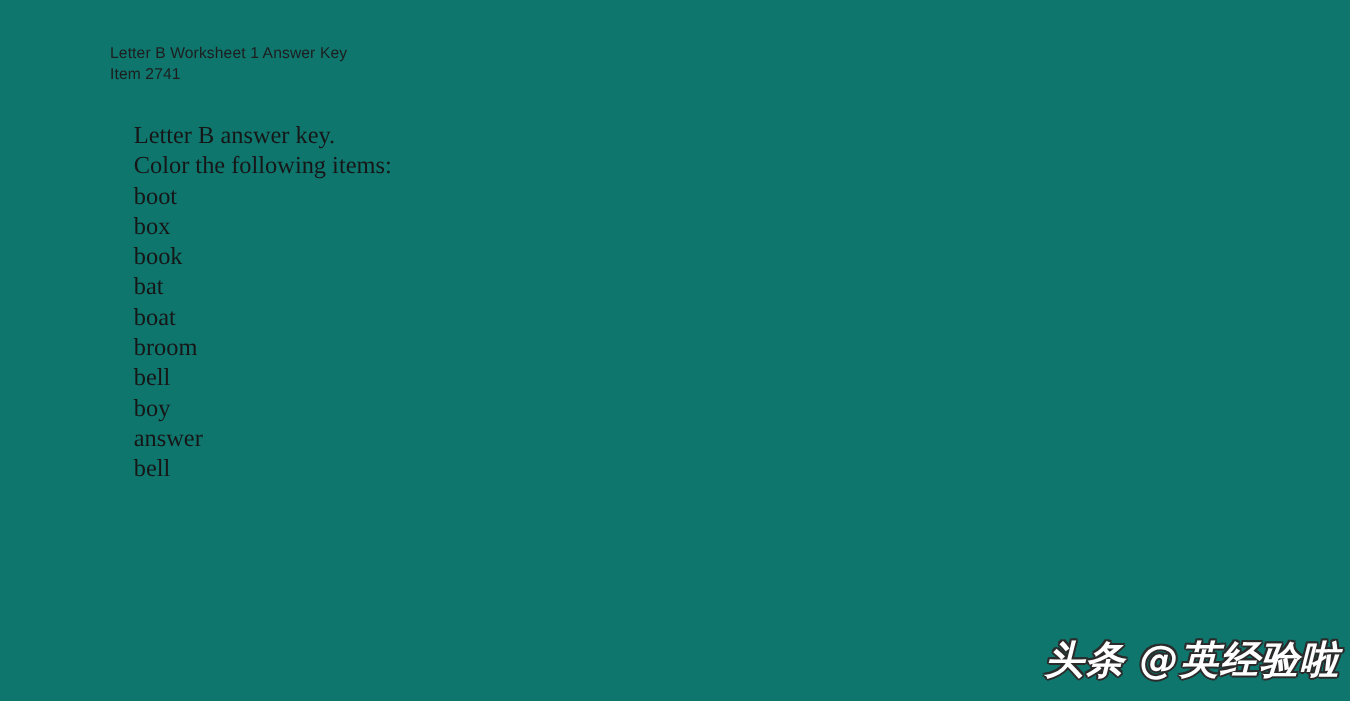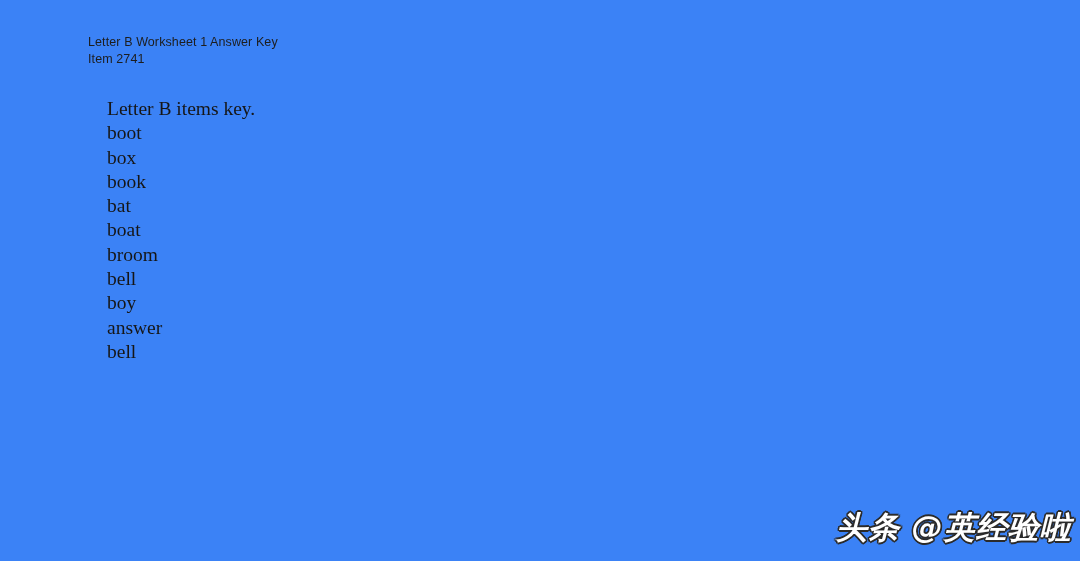--- a/index.html
+++ b/index.html
@@ -12,21 +12,21 @@
     height: 561px;
     position: relative;
     overflow: hidden;
     font-family: "Liberation Sans", sans-serif;
     -webkit-font-smoothing: antialiased;
   }
 
   .page {
     position: absolute;
     inset: 0;
-    background: #3b82f6;
+    background: #0f766e;
   }
 
   
   .doc-header {
     position: absolute;
     left: 88px;
     top: 34px;
     font-family: "Liberation Sans", sans-serif;
     font-size: 12.5px;
     line-height: 17px;
@@ -131,21 +131,22 @@
 <body>
 
 <div class="page">
 
   <div class="doc-header">
     <span class="hline">Letter B Worksheet 1 Answer Key</span>
     <span class="hline">Item 2741</span>
   </div>
 
   <div class="doc-body">
-    <span class="bline">Letter B items key.</span>
+    <span class="bline">Letter B answer key.</span>
+    <span class="bline">Color the following items:</span>
 
     <div class="word-list">
       <span class="bline">boot</span>
       <span class="bline">box</span>
       <span class="bline">book</span>
       <span class="bline">bat</span>
       <span class="bline">boat</span>
       <span class="bline">broom</span>
       <span class="bline">bell</span>
       <span class="bline">boy</span>

